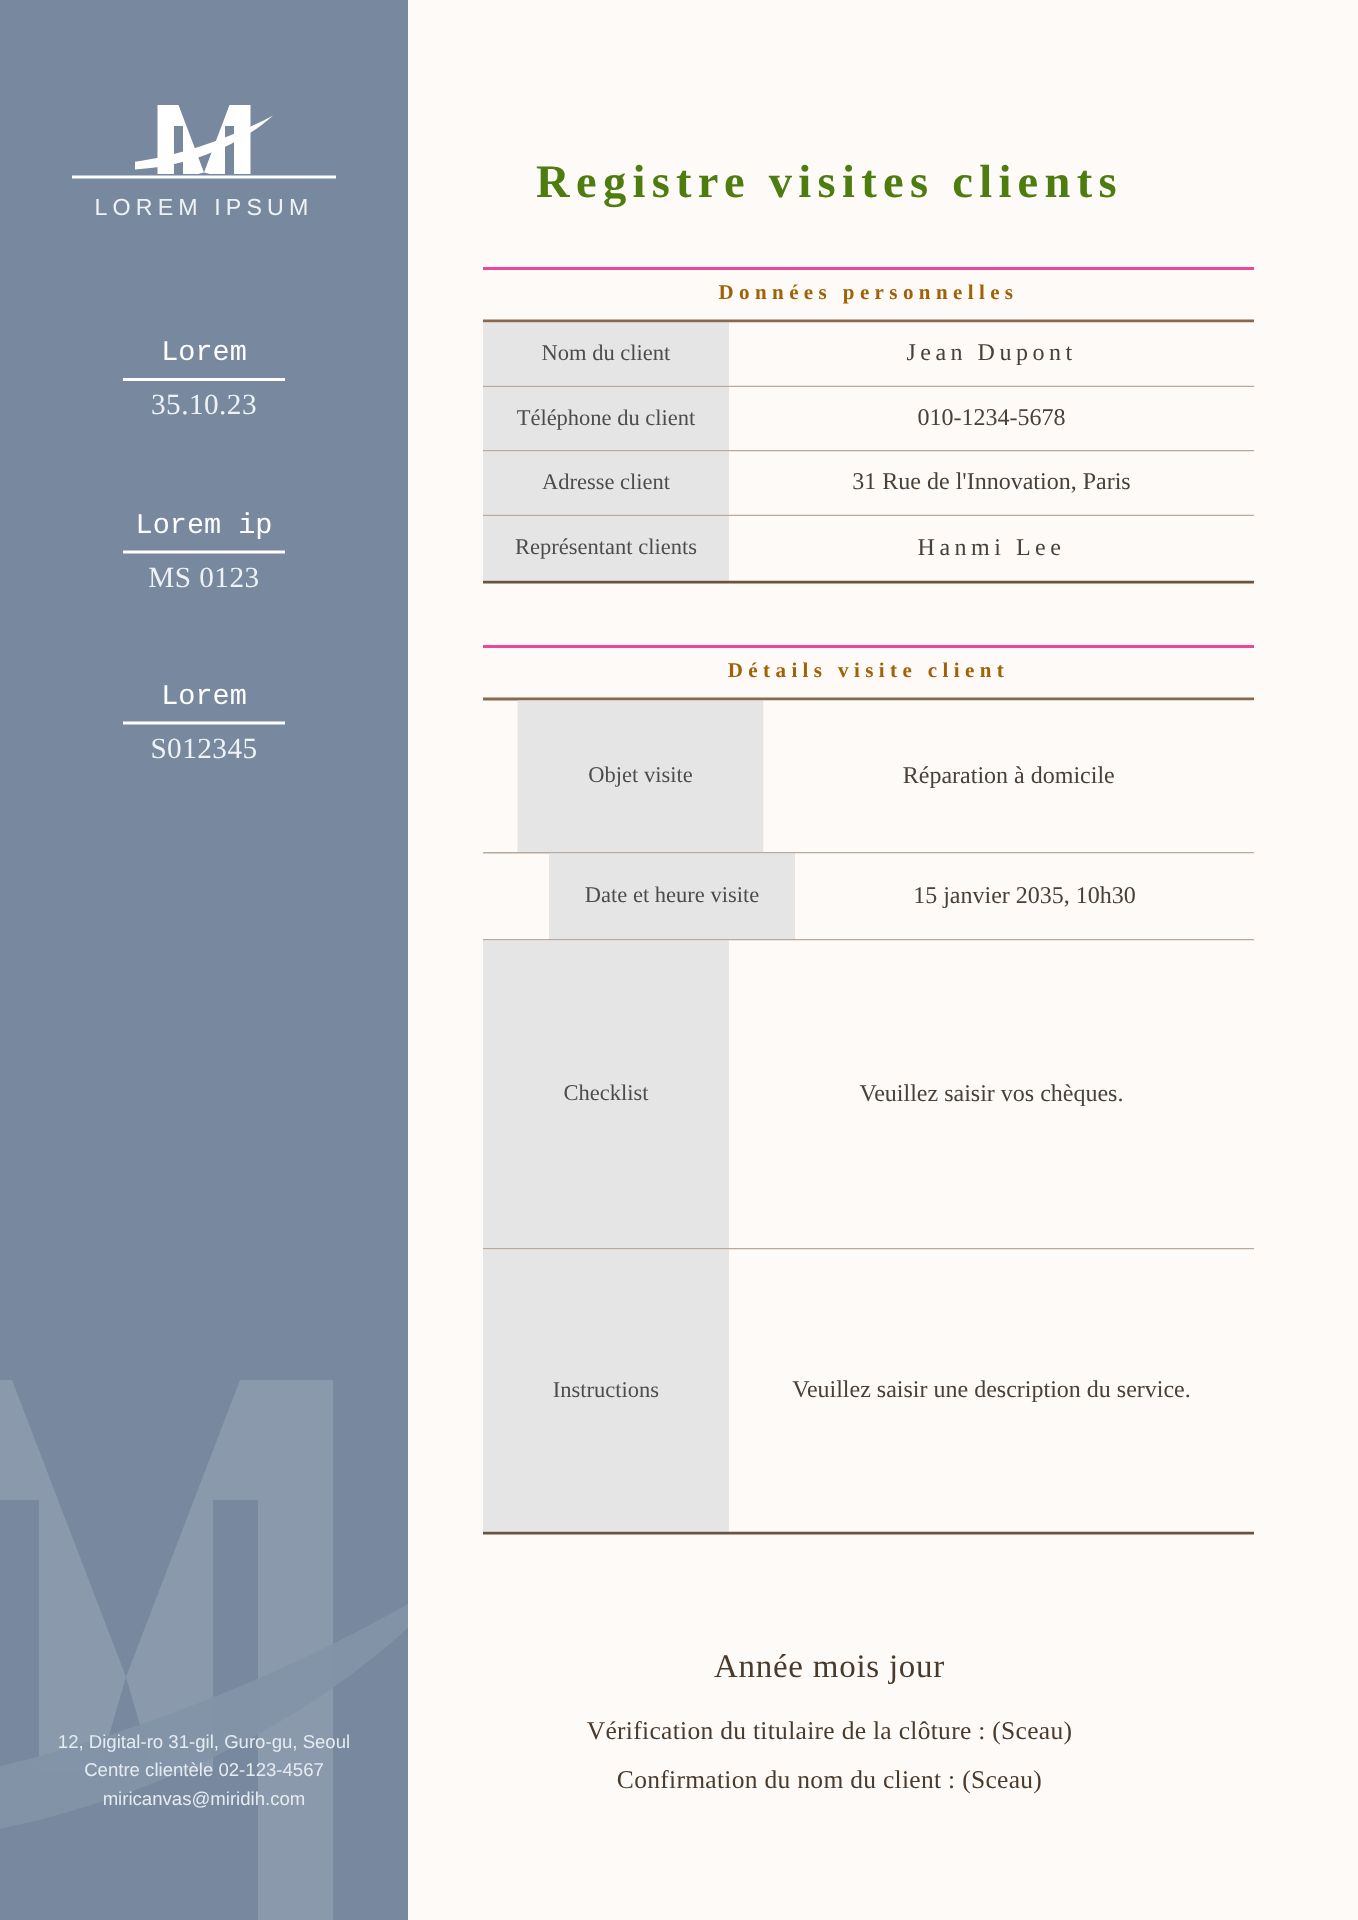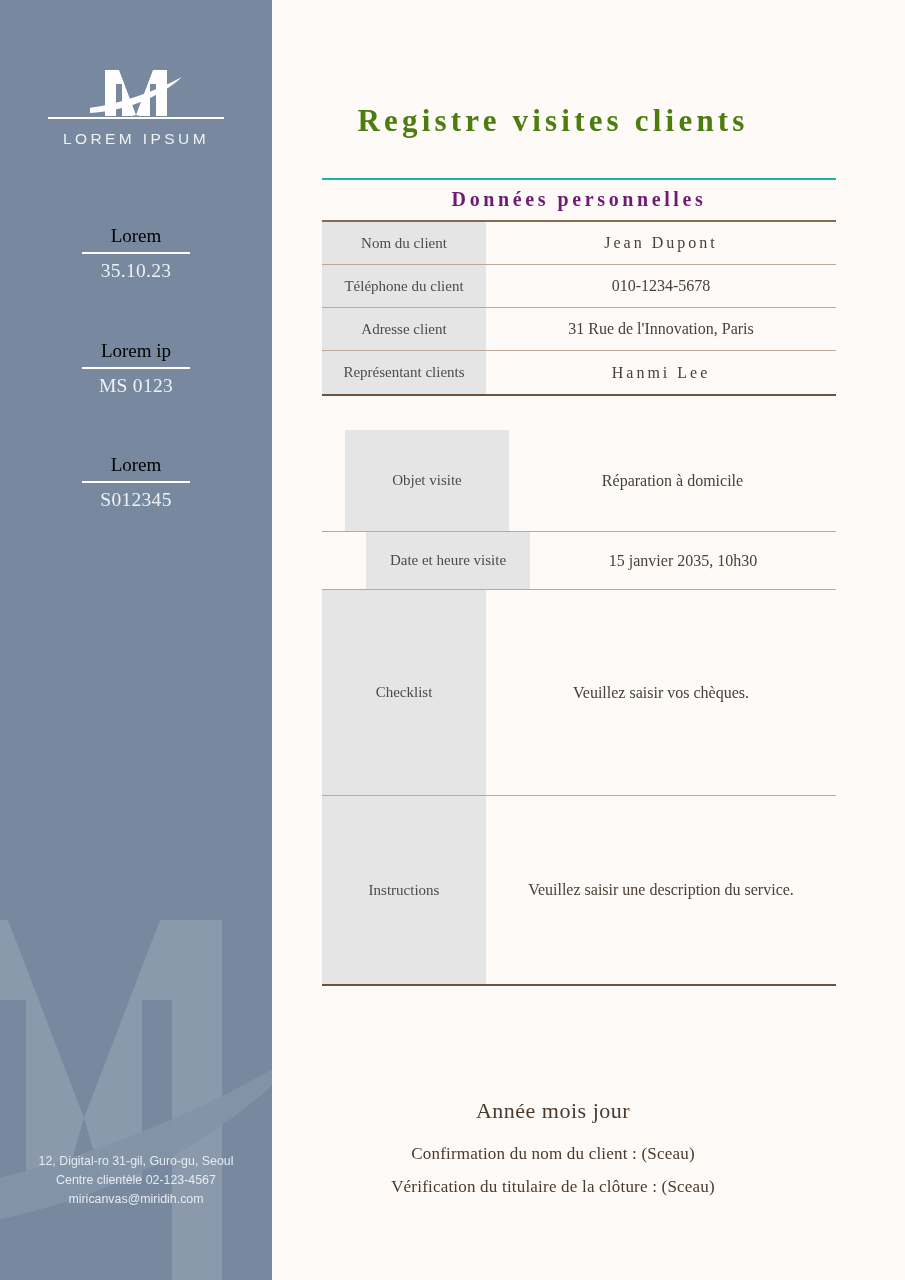--- a/index.html
+++ b/index.html
@@ -84,23 +84,23 @@
     position: absolute;
     left: 0;
     width: 100%;
     text-align: center;
   }
   .meta-g1 { top: 224px; }
   .meta-g2 { top: 339px; }
   .meta-g3 { top: 453px; }
 
   .meta-label {
-    font-family: Liberation Serif, serif;
+    font-family: Liberation Mono, monospace;
     font-size: 19px;
-    color: #000000;
+    color: #ffffff;
     line-height: 1.25;
   }
   .meta-rule {
     width: 108px;
     height: 2px;
     background: #ffffff;
     margin: 4px auto 0 auto;
   }
   .meta-value {
     margin-top: 6px;
@@ -146,29 +146,29 @@
 
   .table-wrap {
     position: absolute;
     left: 50px;
     width: 514px;
   }
   .table-1 { top: 178px; }
   .table-2 { top: 430px; }
 
   .section-head {
-    border-top: 2px solid #14b8a6;
+    border-top: 2px solid #ec4899;
     border-bottom: 2px solid #8a6a4e;
     background: #fdfaf7;
     text-align: center;
     padding: 8px 0 9px 0;
     font-family: "Liberation Serif", serif;
-    font-size: 20px;
+    font-size: 14px;
     font-weight: bold;
-    color: #701a75;
+    color: #a16207;
     letter-spacing: 3.6px;
   }
 
   .rows { border-bottom: 2px solid #6b533f; }
 
   .row {
     display: flex;
     align-items: stretch;
     border-bottom: 1px solid #b9a89c;
   }
@@ -311,20 +311,21 @@
 
         <div class="row row-h-sm">
           <div class="cell-label">Représentant clients</div>
           <div class="cell-value spaced">Hanmi Lee</div>
         </div>
 
       </div>
     </section>
 
     <section class="table-wrap table-2">
+      <div class="section-head">Détails visite client</div>
       <div class="rows">
 
         <div class="row row-h-xl">
           <div class="cell-label">Objet visite</div>
           <div class="cell-value">Réparation à domicile</div>
         </div>
 
         <div class="row row-h-md">
           <div class="cell-label">Date et heure visite</div>
           <div class="cell-value">15 janvier 2035, 10h30</div>
@@ -338,18 +339,18 @@
         <div class="row row-h-big">
           <div class="cell-label">Instructions</div>
           <div class="cell-value">Veuillez saisir une description du service.</div>
         </div>
 
       </div>
     </section>
 
     <div class="signature">
       <div class="sig-date">Année mois jour</div>
+      <div class="sig-line">Vérification du titulaire de la clôture : (Sceau)</div>
       <div class="sig-line">Confirmation du nom du client : (Sceau)</div>
-      <div class="sig-line">Vérification du titulaire de la clôture : (Sceau)</div>
     </div>
 
   </main>
 </div>
 
 </body></html>

